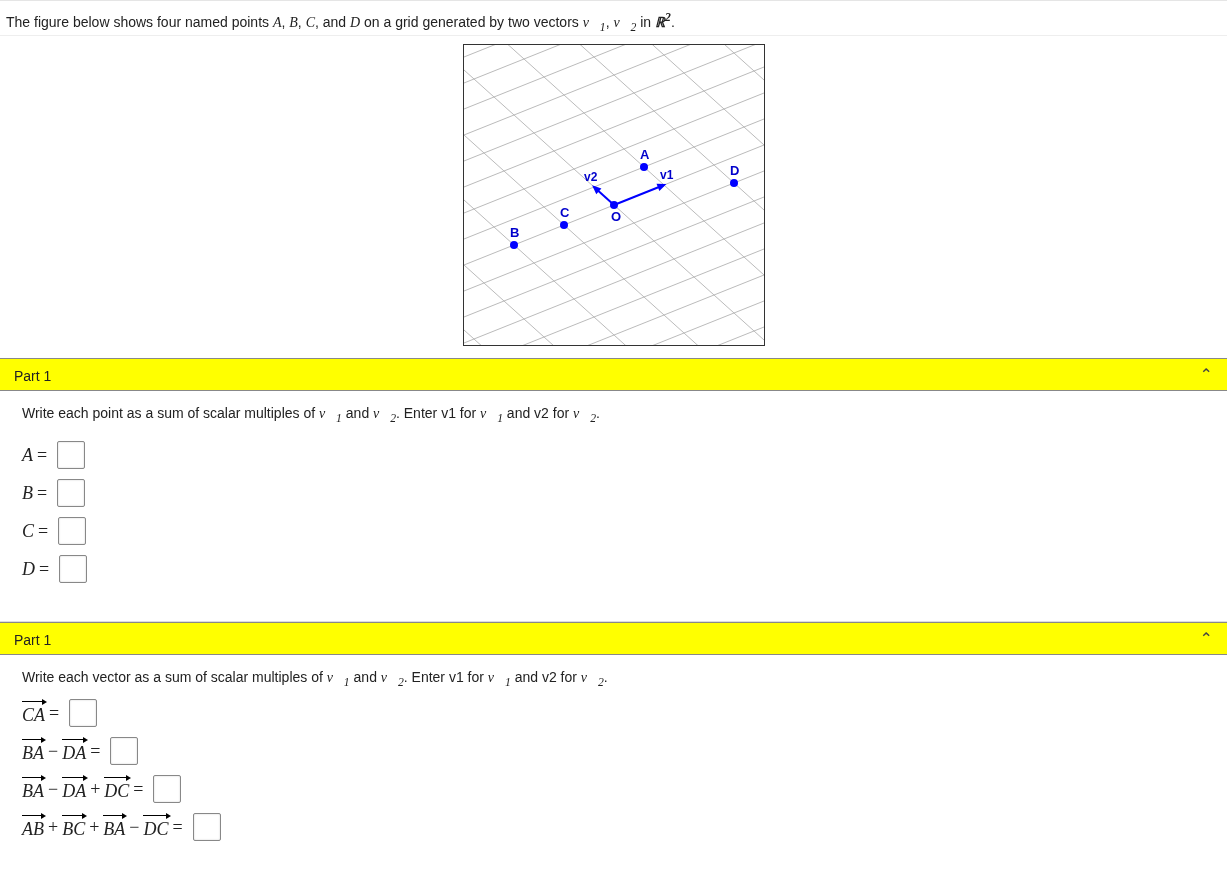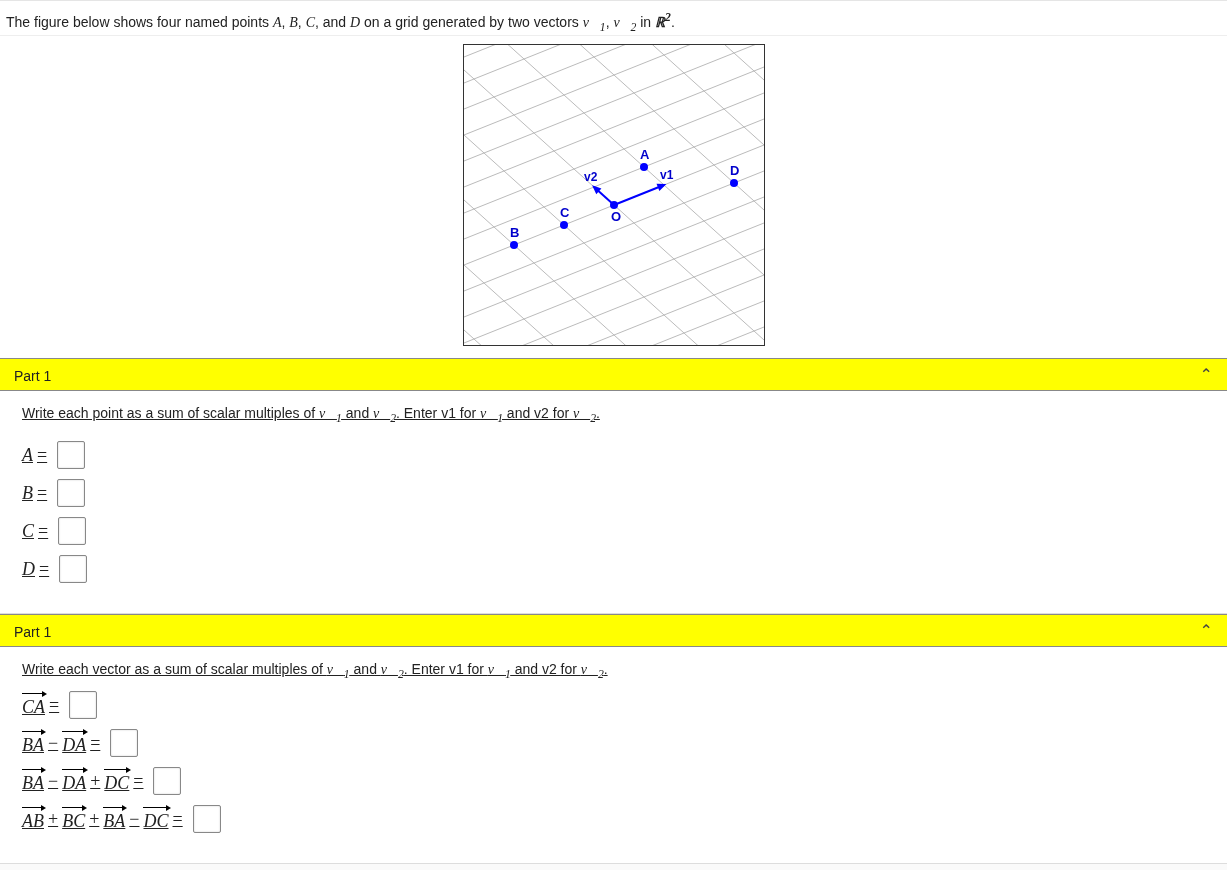--- a/index.html
+++ b/index.html
@@ -40,23 +40,22 @@
     display: flex;
     align-items: flex-end;
     justify-content: space-between;
   }
   .part-header .chev {
     color: #444;
     font-size: 16px;
     user-select: none;
   }
   .part-body {
-    padding: 14px 14px 20px 22px;
+    padding: 14px 14px 28px 22px;
     border-bottom: 1px solid #ddd;
-    text-decoration: underline;
   }
   .eqline {
     display: flex;
     align-items: center;
     margin: 10px 0;
     font-family: "Times New Roman", Times, serif;
     font-size: 18px;
   }
   .arrowtop {
     position: absolute;

